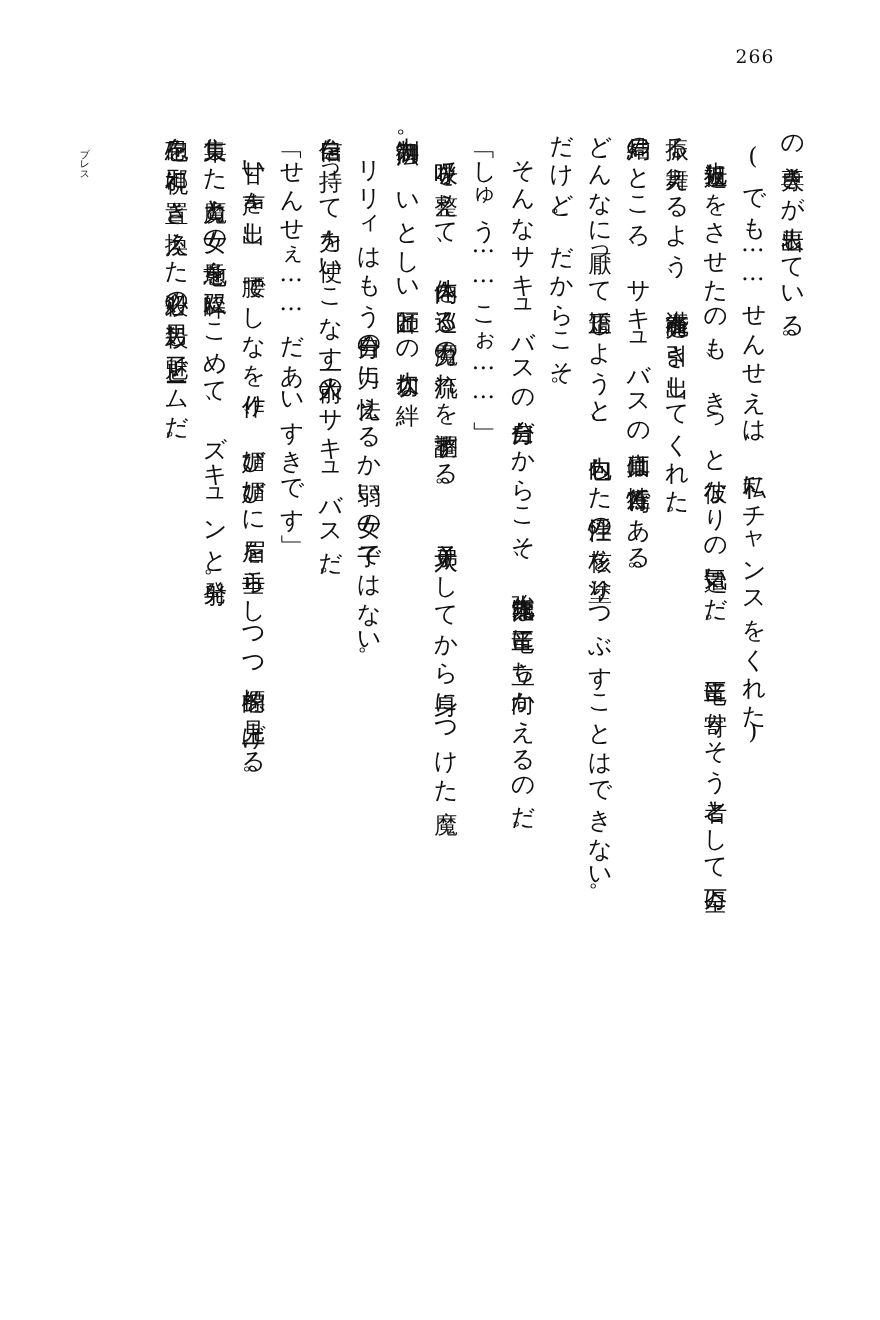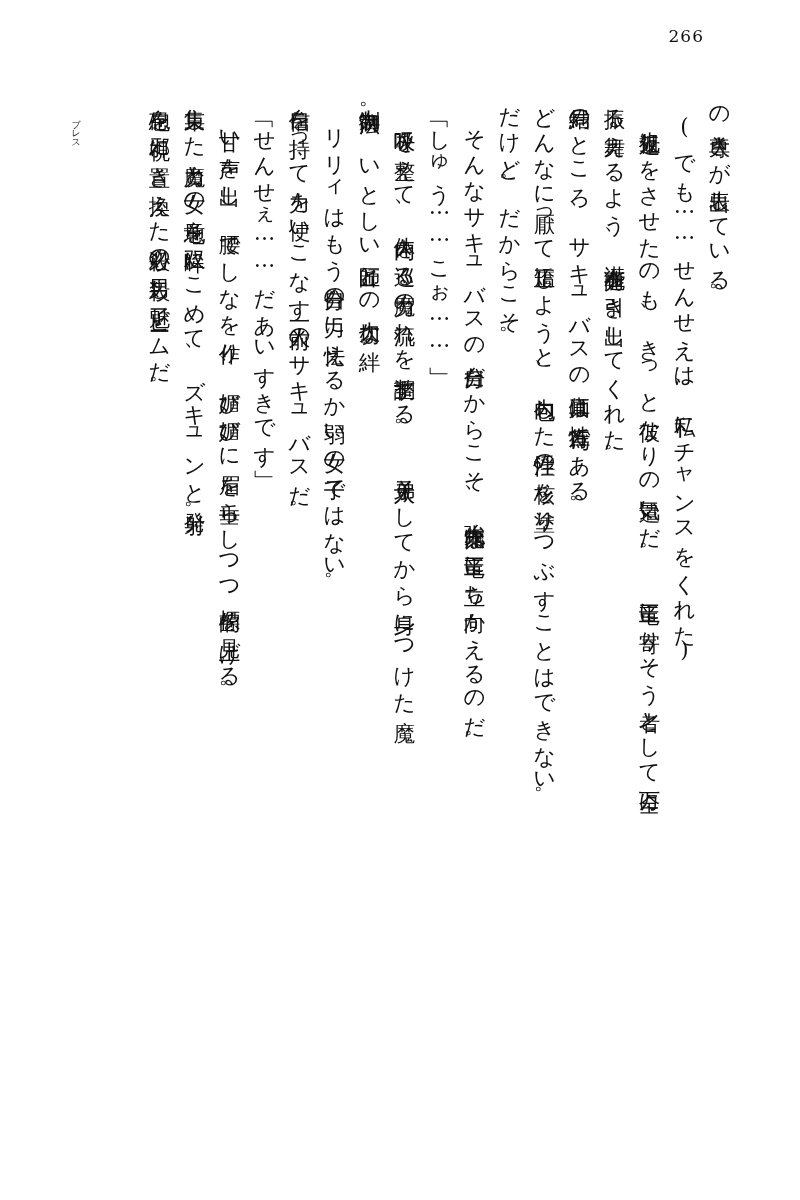--- a/index.html
+++ b/index.html
@@ -13,20 +13,21 @@
     font-family: "DejaVu Serif", "Liberation Serif", serif;
     color: #1a1a1a;
     position: relative;
     overflow: hidden;
   }
 
   .page {
     position: absolute;
     inset: 0;
     background: #ffffff;
+    margin-top: 16px;
   }
 
   
   .page-number {
     position: absolute;
     top: 26px;
     right: 96px;
     font-size: 17px;
     letter-spacing: 1px;
     color: #111;

